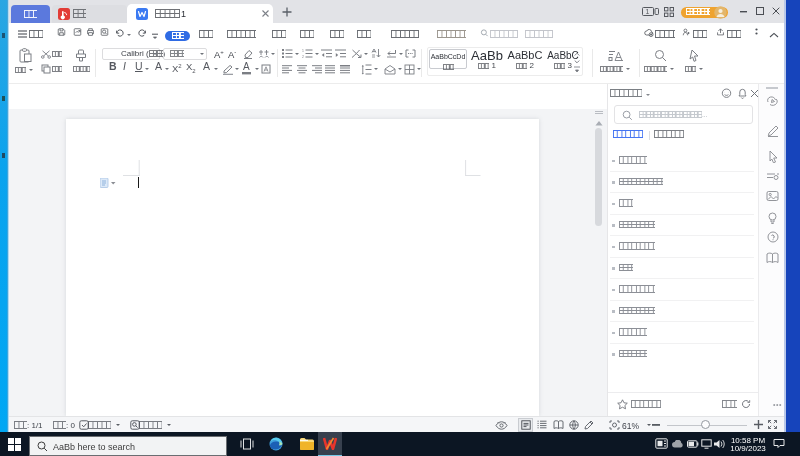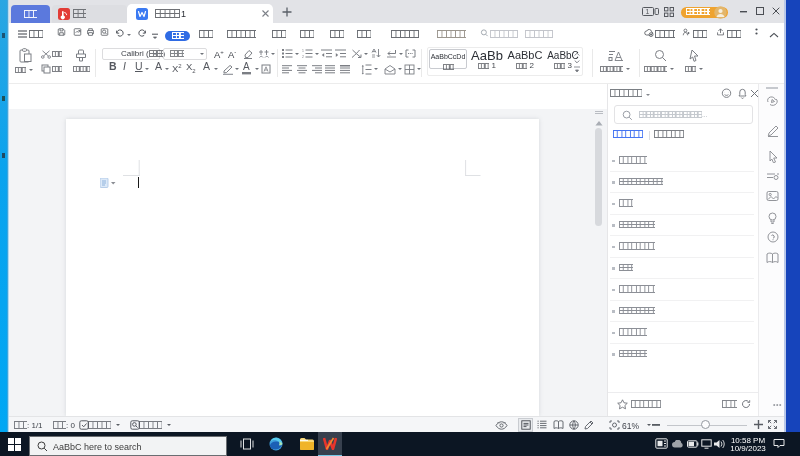--- a/index.html
+++ b/index.html
@@ -534,21 +534,21 @@
       <rect x="0" y="0" width="6" height="6"></rect>
       <rect x="7" y="0" width="6" height="6"></rect>
       <rect x="0" y="7" width="6" height="6"></rect>
       <rect x="7" y="7" width="6" height="6"></rect>
     </svg>
   <div id="tsearch">
     <svg style="position:absolute;left:7px;top:4px" width="11" height="11" viewBox="0 0 11 11" fill="none" stroke="#3c3c3c" stroke-width="1">
         <circle cx="4.5" cy="4.5" r="3.5"></circle>
         <path d="M7.2 7.2l2.8 2.8"></path>
       </svg>
-    <span style="position:absolute;left:23px;top:1px">AaBbC here to search</span>
+    <span style="position:absolute;left:23px;top:1px">AaBb here to search</span>
   </div>
   <svg style="position:absolute;left:240px;top:6px" width="14" height="12" viewBox="0 0 14 12" fill="none" stroke="#dfe1e3" stroke-width="1">
       <rect x="3.5" y="1" width="7" height="10"></rect>
       <path d="M1 2.5v7M13 2.5v7"></path>
     </svg>
   <svg style="position:absolute;left:269px;top:5px" width="14" height="14" viewBox="0 0 14 14">
       <circle cx="7" cy="7" r="6.5" fill="#3f9fdd"></circle>
       <path d="M.8 8.5C1.8 5.5 5 4 8 4.6c2.8.6 4.6 2.3 5.4 1.7-.6 3.4-3.2 6.2-7 6.2-3 0-5-1.6-5.6-4z" fill="#1b5fb5"></path>
       <path d="M13.2 6c-.6-3-3.2-5.2-6.2-5.2-2.6 0-5 1.6-5.8 4.1 1.4-1.6 4-2.3 6.5-1.5 2.4.8 4.4 2 5.5 2.6z" fill="#59ccee"></path>
       <path d="M13.4 6.7c0 1-1.6 2-3.5 1.6.8-1.3.6-3 0-3.9 1.9.4 3.5 1.4 3.5 2.3z" fill="#a6e6b9"></path>

